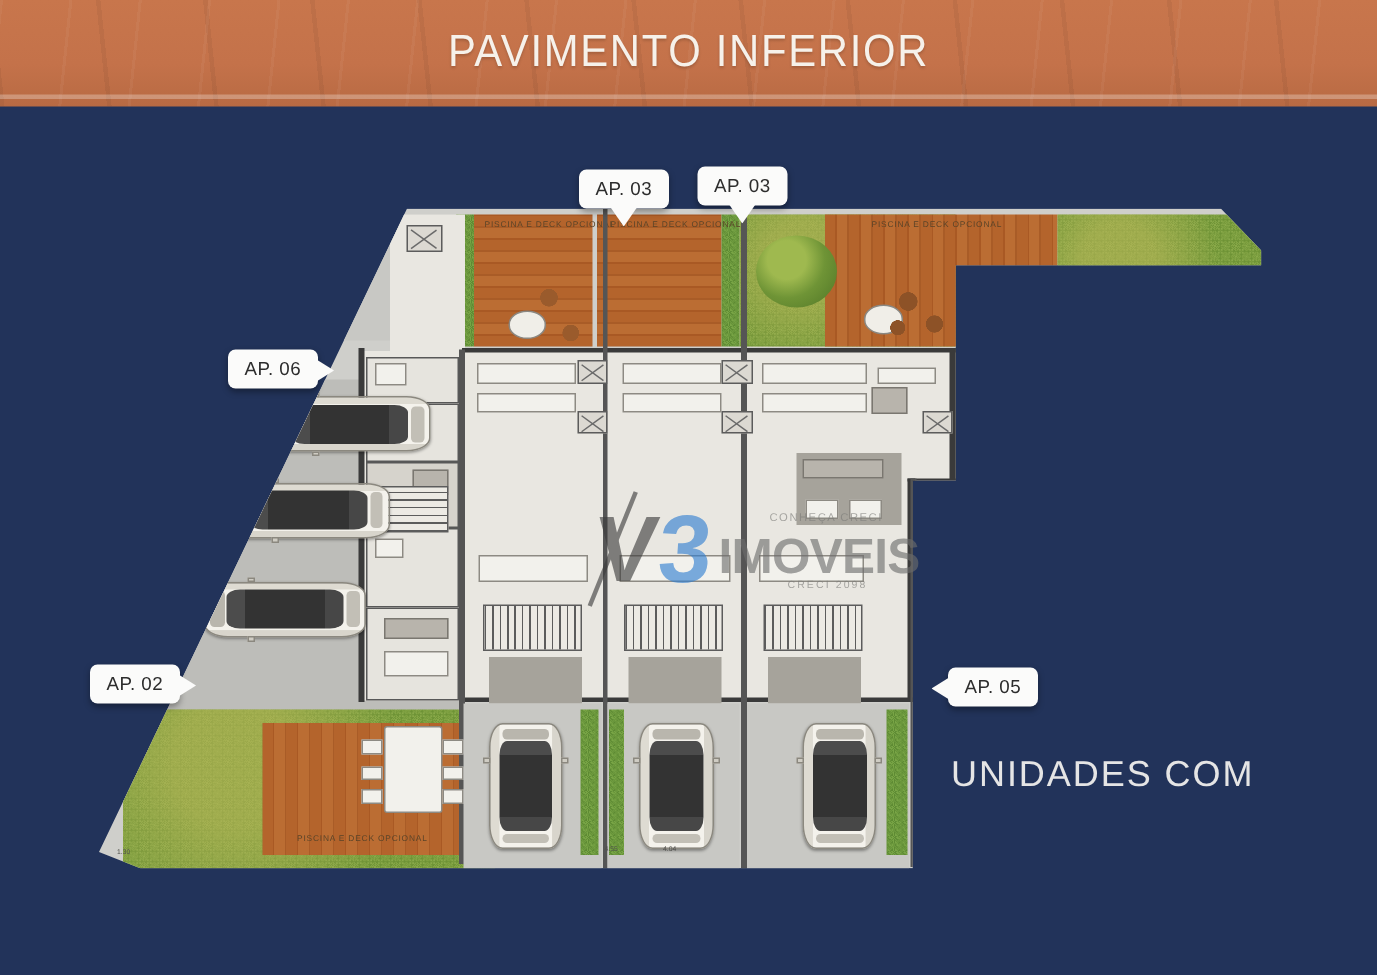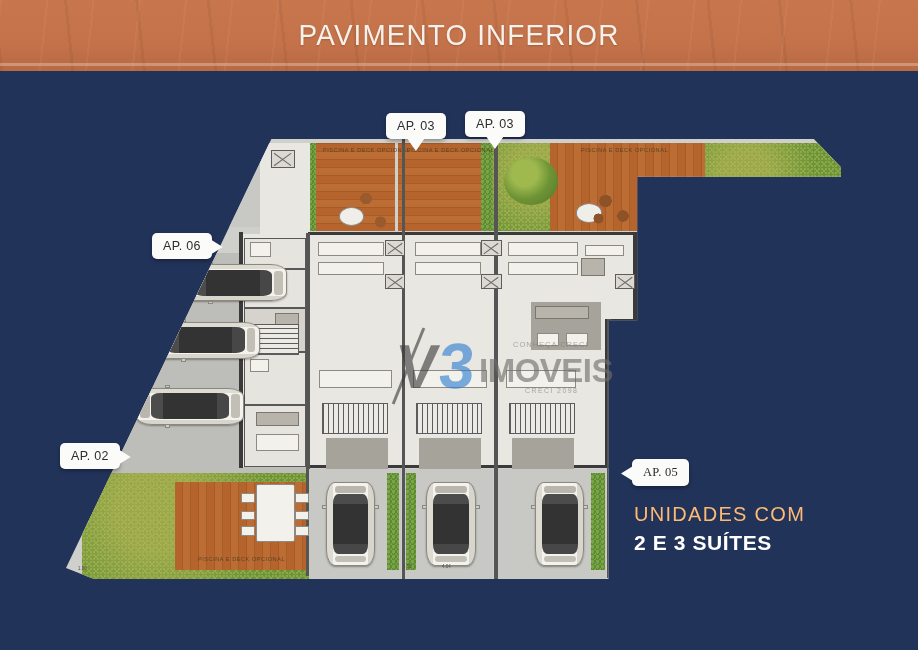--- a/index.html
+++ b/index.html
@@ -159,21 +159,21 @@
     clip-path:polygon(0 0, 100% 50%, 0 100%);
   }
   .callout.left:after{
     left:-11px;top:52%;margin-top:-7px;
     width:12px;height:15px;background:#fbfbfa;
     -webkit-clip-path:polygon(100% 0, 0 50%, 100% 100%);
     clip-path:polygon(100% 0, 0 50%, 100% 100%);
   }
   
   #tagline{position:absolute;left:634px;top:503px;color:#e9ecf3;}
-  #tagline .l1{font-size:20px;letter-spacing:1.3px;font-weight:300;color:#fdba74;}
+  #tagline .l1{font-size:24px;letter-spacing:1.3px;font-weight:300;color:#e5e5e5;}
   #tagline .l2{font-size:21px;letter-spacing:0.6px;font-weight:bold;color:#ffffff;margin-top:5px;}
   
   #watermark{
     position:absolute;left:395px;top:325px;width:200px;height:80px;
     opacity:0.62;pointer-events:none;
   }
   #wm-v{
     position:absolute;left:2px;top:6px;font-size:62px;font-weight:bold;
     color:#3c3c3c;font-family:"Liberation Sans", sans-serif;
     transform:skewX(-6deg);
@@ -401,30 +401,29 @@
   </div>
   <div class="callout down" style="left:465px;top:40px;">
     <span>AP. 03</span>
   </div>
   <div class="callout right" style="left:152px;top:162px;">
     <span>AP. 06</span>
   </div>
   <div class="callout right" style="left:60px;top:372px;">
     <span>AP. 02</span>
   </div>
-  <div class="callout left" style="left:632px;top:388px;font-family:Liberation Serif, serif;">
+  <div class="callout left" style="left:632px;top:374px;">
     <span>AP. 05</span>
   </div>
 </div>
 
 <div id="watermark">
   <div id="wm-v">V</div>
   <div id="wm-slash"></div>
   <div id="wm-3">3</div>
   <div id="wm-word">IMOVEIS</div>
   <div id="wm-sub1">CONHEÇA CRECI</div>
   <div id="wm-sub2">CRECI 2098</div>
 </div>
 
 <div id="tagline">
   <div class="l1">UNIDADES COM</div>
-  <div class="l2">2 E 3 SUÍTES</div>
 </div>
 
 </body></html>

